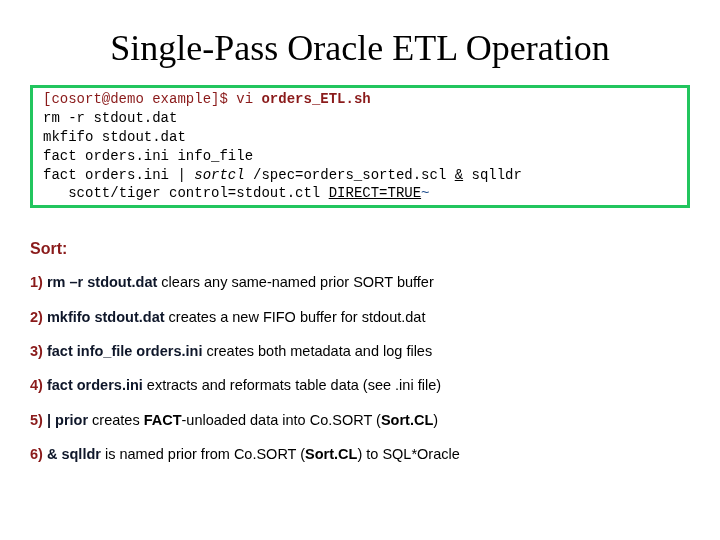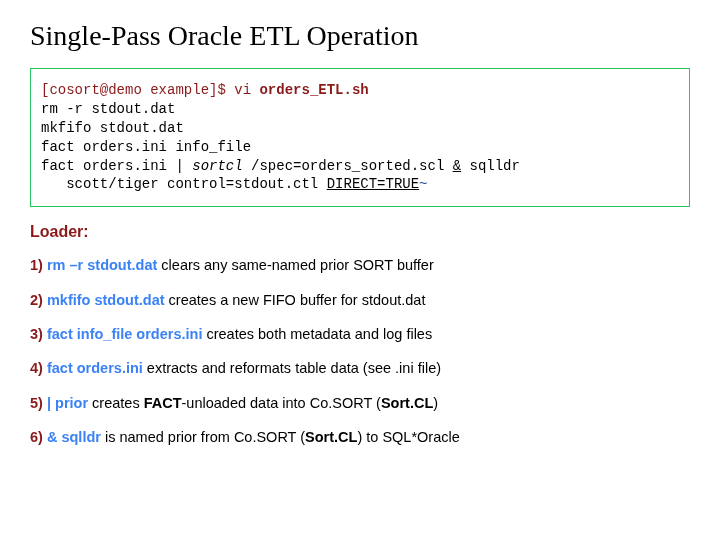--- a/index.html
+++ b/index.html
@@ -6,68 +6,69 @@
     margin: 0;
     padding: 20px 30px;
     font-family: Georgia, 'Times New Roman', serif;
     background: #fff;
     width: 720px;
     height: 540px;
     box-sizing: border-box;
     color: #000;
   }
   h1 {
-    font-size: 28px;
+    font-size: 36px;
     font-weight: normal;
-    margin: 0 0 16px 0;
+    margin: 7px 0 16px 0;
     font-family: 'Times New Roman', serif;
+    text-align: center;
   }
   .codebox {
-    border: 1px solid #22c55e;
-    padding: 12px 10px;
+    border: 3px solid #22c55e;
+    padding: 2px 10px;
     font-family: 'Courier New', monospace;
     font-size: 14px;
     line-height: 1.35;
-    margin-bottom: 16px;
+    margin-bottom: 32px;
     white-space: pre-wrap;
   }
   .prompt { color: #8a1a1a; }
   .cmd { color: #000; }
   .bold-mono { font-weight: bold; }
   .tilde { color: #1a4a8a; }
   .notes-heading {
     font-family: Verdana, Arial, sans-serif;
     font-size: 16px;
     font-weight: bold;
     color: #8a1a1a;
     margin: 10px 0 14px 0;
   }
   .note-item {
     font-family: Verdana, Arial, sans-serif;
     font-size: 14.5px;
     margin: 0 0 14px 0;
     line-height: 1.4;
   }
   .num { color: #8a1a1a; font-weight: bold; }
-  .kw { font-weight: bold; color: #3b82f6; }
+  .kw { font-weight: bold; color: #0f172a; }
   .ital { font-weight: bold; }
 </style>
 </head>
 <body>
 
 <h1>Single-Pass Oracle ETL Operation</h1>
 
 <div class="codebox"><span class="prompt">[cosort@demo example]$</span> <span class="prompt">vi</span> <span class="prompt bold-mono">orders_ETL.sh</span>
 <span class="cmd">rm -r stdout.dat</span>
 <span class="cmd">mkfifo stdout.dat</span>
 <span class="cmd">fact orders.ini info_file</span>
 <span class="cmd">fact orders.ini | </span><span class="cmd" style="font-style:italic">sortcl</span><span class="cmd"> /spec=orders_sorted.scl </span><span class="cmd" style="text-decoration:underline">&amp;</span><span class="cmd"> sqlldr</span>
 <span class="cmd">   scott/tiger control=stdout.ctl </span><span class="cmd" style="text-decoration:underline">DIRECT=TRUE</span><span class="tilde">~</span></div>
 
-<div class="notes-heading">Loader:</div>
+<div class="notes-heading">Sort:</div>
 
 <div class="note-item">
   <span class="num">1)</span>
   <span class="kw">rm –r stdout.dat</span><span> clears any same-named prior SORT buffer</span>
 </div>
 
 <div class="note-item">
   <span class="num">2)</span>
   <span class="kw">mkfifo stdout.dat</span><span> creates a new FIFO buffer for stdout.dat</span>
 </div>

